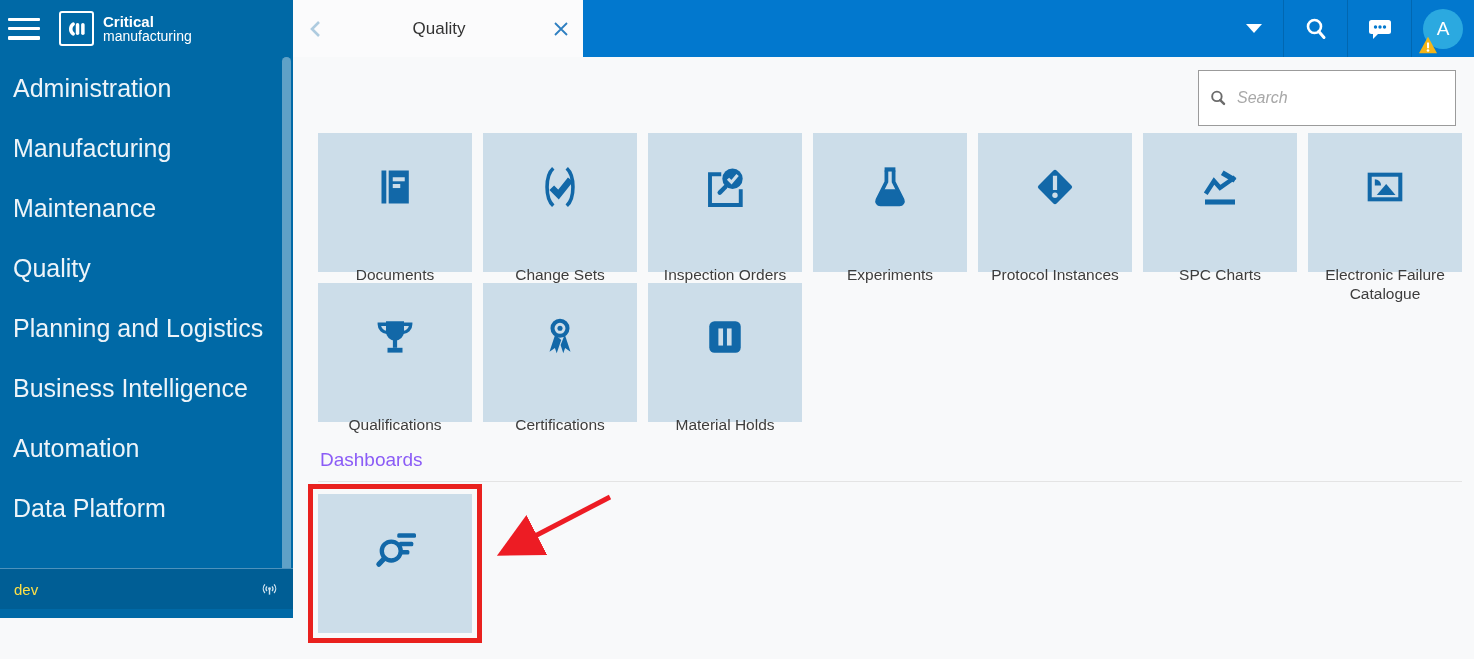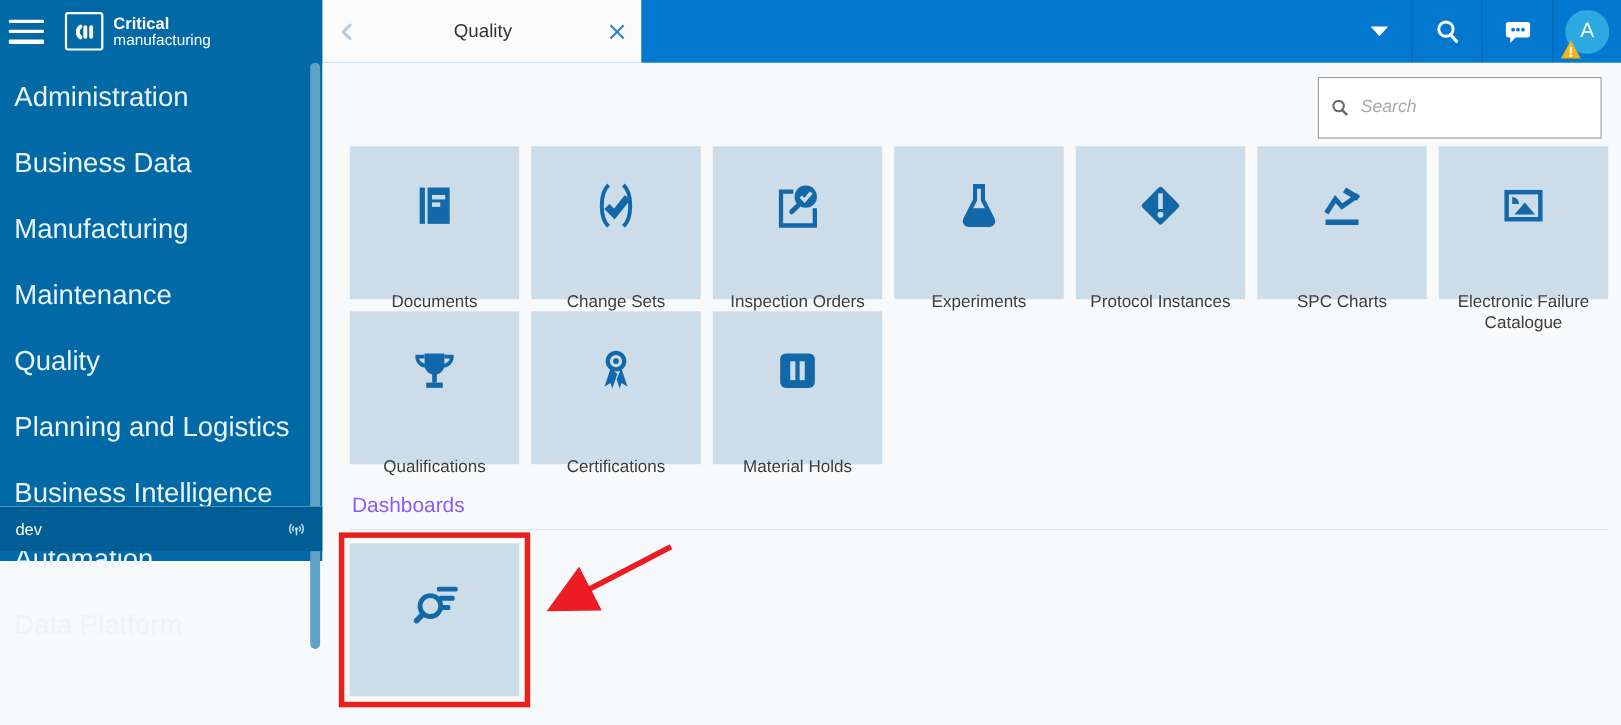--- a/index.html
+++ b/index.html
@@ -5,21 +5,21 @@
   * { box-sizing: border-box; margin: 0; padding: 0; }
   html, body { width: 1474px; height: 659px; overflow: hidden; }
   body {
     font-family: "Liberation Sans", sans-serif;
     background: #f8f9fa;
     position: relative;
   }
 
   
   .sidebar {
-    position: absolute; left: 0; top: 0; width: 293px; height: 510px;
+    position: absolute; left: 0; top: 0; width: 293px; height: 618px;
     background: #0069a6; color: #eef4f9; z-index: 3;
   }
   .sidebar-header { height: 57px; display: flex; align-items: center; padding-left: 8px; }
   .hamburger { width: 32px; height: 24px; display: flex; flex-direction: column; justify-content: space-between; cursor: pointer; padding: 1px 0; }
   .hamburger span { display: block; height: 3.6px; background: #fff; border-radius: 1px; }
   .logo-mark { width: 35px; height: 35px; border: 2.5px solid #fff; border-radius: 3px; margin-left: 19px; display: flex; align-items: center; justify-content: center; }
   .brand-text { margin-left: 9px; line-height: 15px; color: #fff; }
   .brand-bold { font-weight: bold; font-size: 15px; display: block; }
   .brand-light { font-weight: normal; font-size: 14px; display: block; }
 
@@ -30,21 +30,21 @@
   }
 
   .side-scrollbar { position: absolute; top: 57px; right: 2px; width: 9px; bottom: 10px; background: rgba(255,255,255,0.13); border-radius: 5px; }
   .side-scrollbar .thumb { position: absolute; top: 0; left: 0; width: 9px; height: 533px; background: #5fa1c7; border-radius: 5px; }
 
   .sidebar-footer {
     position: absolute; left: 0; right: 0; bottom: 9px; height: 41px;
     background: #005e95; border-top: 1px solid rgba(170,210,235,0.45);
     display: flex; align-items: center; padding: 0 14px; justify-content: space-between;
   }
-  .env-label { color: #ffffff; font-size: 15px; }
+  .env-label { color: #fde047; font-size: 15px; }
 
   
   .topbar {
     position: absolute; left: 293px; top: 0; right: 0; height: 57px;
     background: #0278ce; z-index: 2; display: flex;
   }
   .tab {
     width: 290px; height: 57px; background: #fbfbfc;
     display: flex; align-items: center; justify-content: space-between; padding: 0 14px;
   }
@@ -180,23 +180,20 @@
       <span class="brand-light">manufacturing</span>
     </div>
   </div>
 
   <div class="nav">
 
       <div class="nav-item">
         <span>Administration</span>
       </div>
 
-      <div class="nav-item">
-        <span>Business Data</span>
-      </div>
 
       <div class="nav-item">
         <span>Manufacturing</span>
       </div>
 
       <div class="nav-item">
         <span>Maintenance</span>
       </div>
 
       <div class="nav-item">

